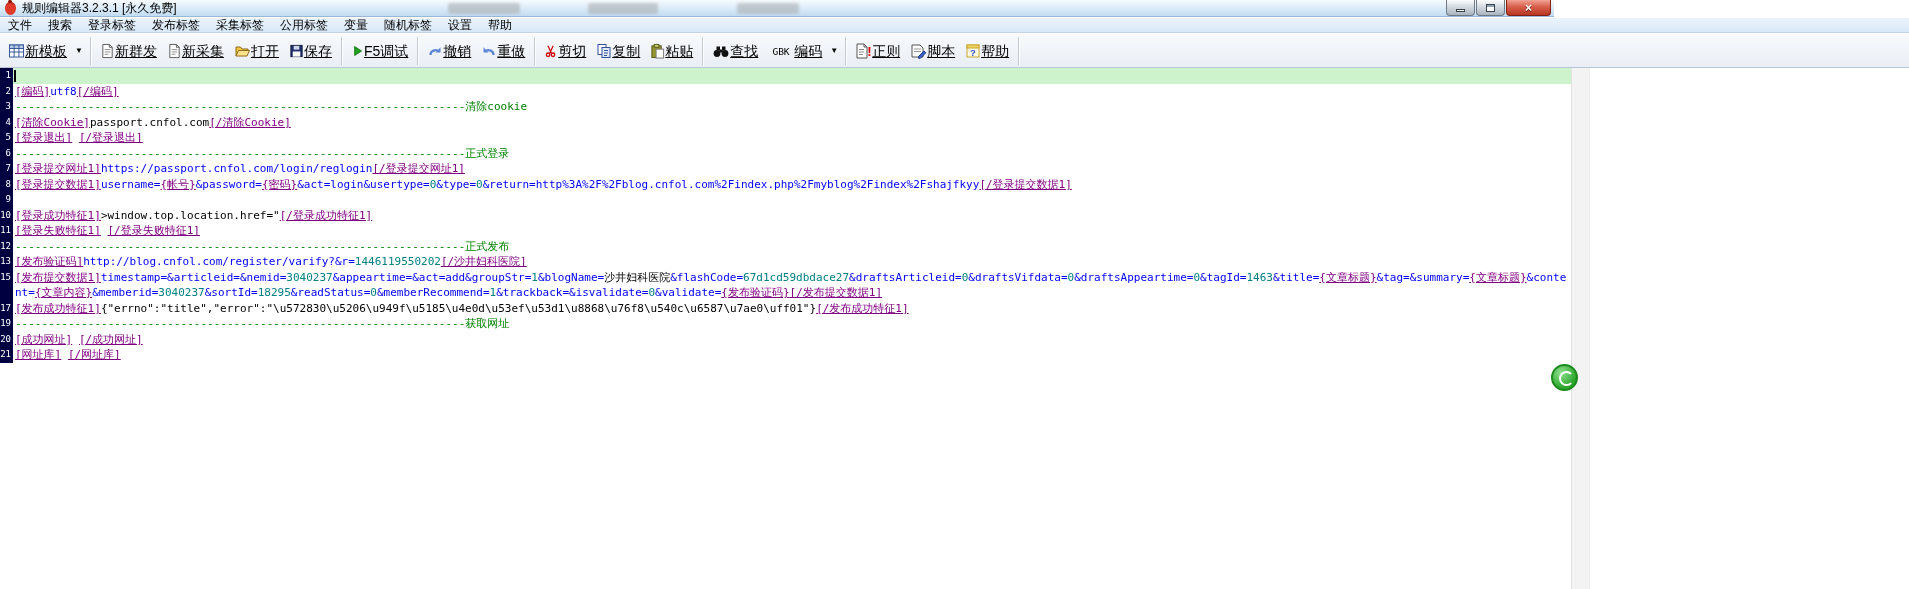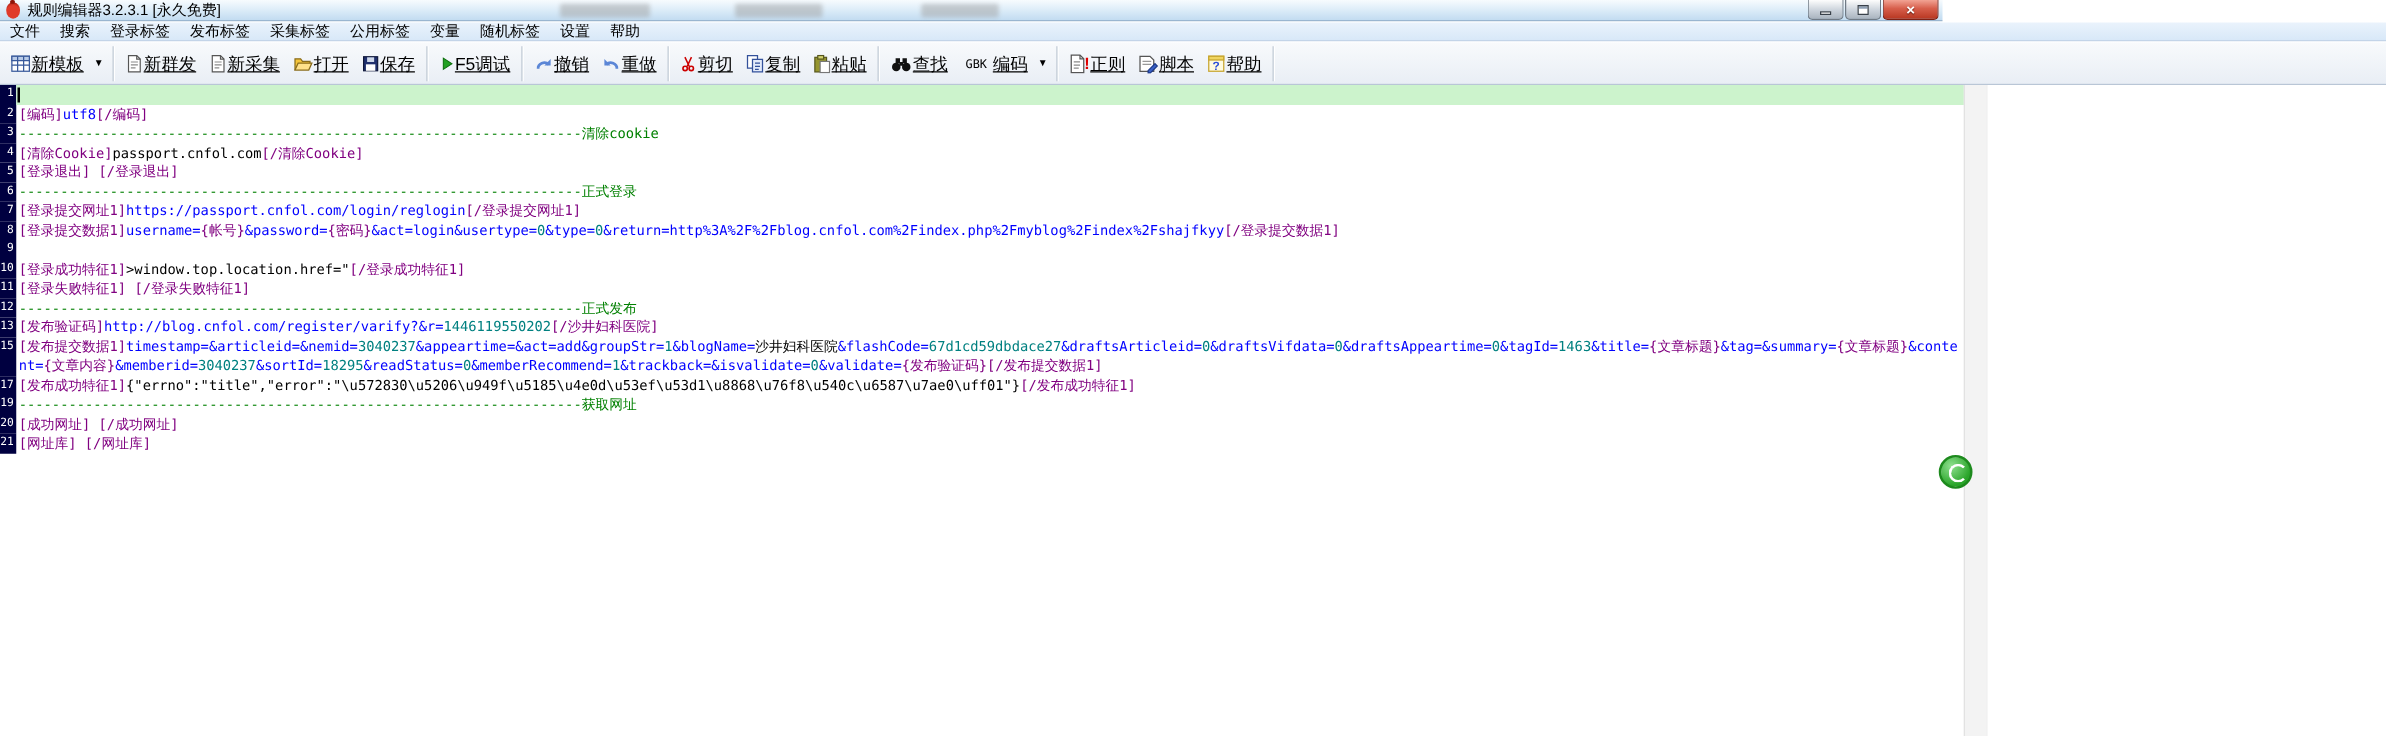--- a/index.html
+++ b/index.html
@@ -49,21 +49,21 @@
   
   .editor { position:absolute; left:0; top:68px; width:1572px;
     font-family:"DejaVu Sans Mono","Liberation Mono",monospace; font-size:11px; line-height:15.5px; }
   .ed-line { display:flex; }
   .ln { width:13px; flex:0 0 13px; background:#000040; color:#fff;
     font-size:9px; line-height:15.5px; text-align:right; padding-right:2px; }
   .lt { flex:1; padding-left:2px; white-space:pre-wrap; word-break:break-all;
     min-height:15.5px; color:#000; cursor:text; position:relative; }
   .ed-line.current .lt { background:#ccf3cc; }
   .caret { position:absolute; left:1px; top:2px; width:2px; height:12px; background:#000; }
-  .seg-tag { color:#800080; }
+  .seg-tag { color:#800080;text-decoration:underline; }
   .seg-txt { color:#0000ff;margin-top:19px; }
   .seg-num { color:#008080; }
   .seg-plain { color:#000000; }
   .seg-cmt { color:#008000; }
 
   
   .scroll-strip { position:absolute; left:1571px; top:68px; width:18px; height:521px;
     background:#f3f3f3; border-left:1px solid #e2e2e2; }
   .right-void { position:absolute; left:1589px; top:68px; width:320px; height:521px;
     background:#ffffff; border-left:1px solid #ededed; }

